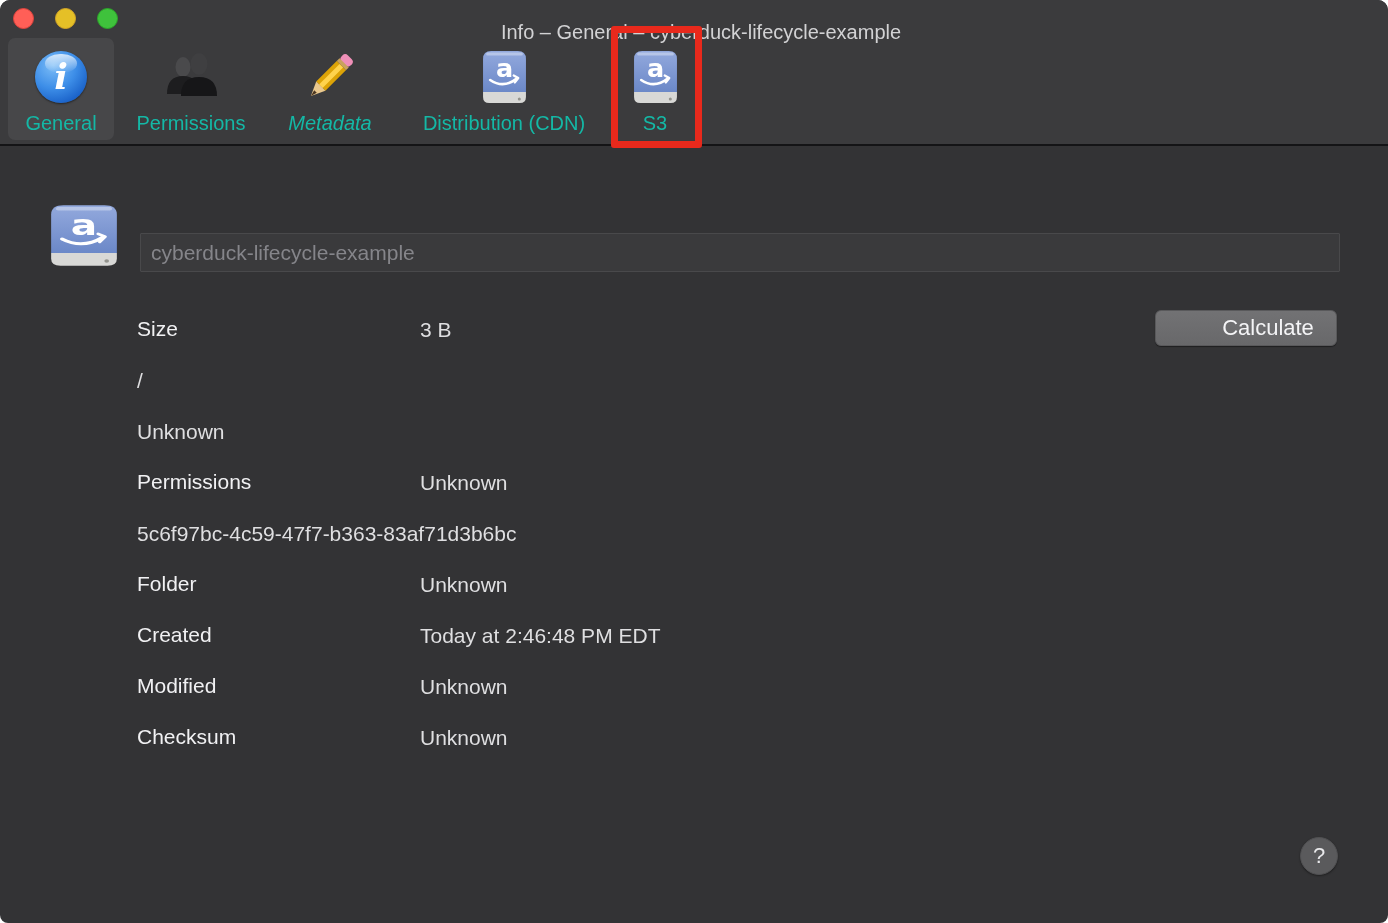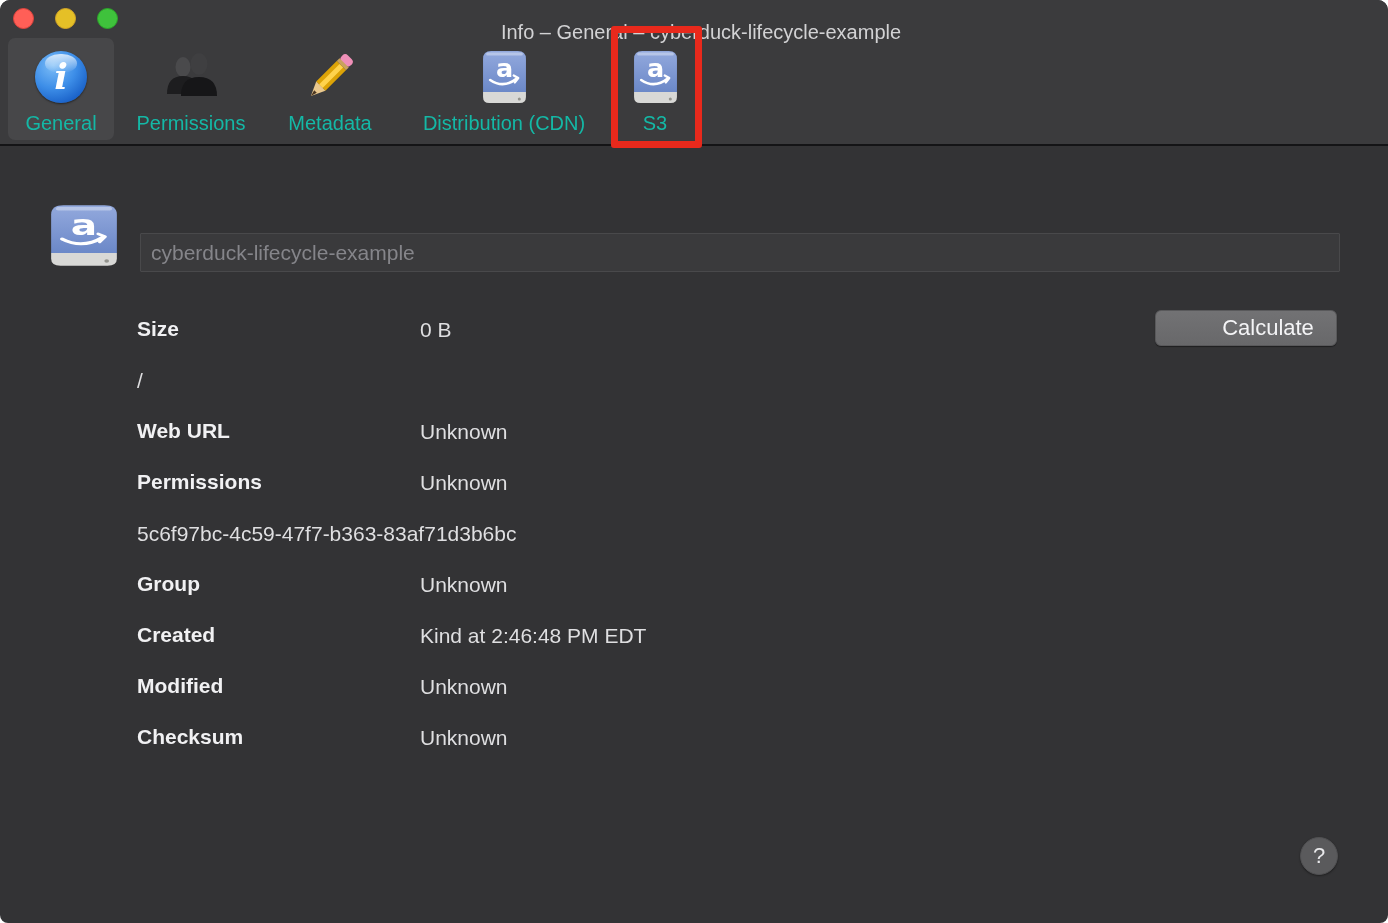--- a/index.html
+++ b/index.html
@@ -42,21 +42,21 @@
   .tab{
     position:absolute;top:2px;height:102px;
     display:flex;flex-direction:column;align-items:center;justify-content:flex-end;
     padding-bottom:4px;border-radius:7px;cursor:default;
   }
   .tab.selected{background:var(--selected-tab-bg);}
   .tab-icon{height:66px;display:flex;align-items:center;justify-content:center;}
   .tab-label{font-size:20px;color:#14b8a6;line-height:26px;white-space:nowrap;}
   .tab-general{left:8px;width:106px;}
   .tab-permissions{left:118px;width:146px;}
-  .tab-metadata{left:272px;width:116px;}
+  .tab-metadata{left:272px;width:116px;font-style:italic;}
   .tab-distribution{left:396px;width:216px;}
   .tab-s3{left:620px;width:70px;}
   
   .icon-info{
     position:relative;width:52px;height:52px;border-radius:50%;
     background:radial-gradient(circle at 35% 28%, #7cbdf7 0%, #3d8ee8 45%, #1a62c9 78%, #0f4fae 100%);
     display:flex;align-items:center;justify-content:center;
     box-shadow:0 1px 2px rgba(0,0,0,.5);
   }
   .icon-info::before{
@@ -78,21 +78,21 @@
   .content{position:absolute;left:0;top:146px;width:100%;height:777px;}
   .file-icon-large{position:absolute;left:48px;top:57px;}
   .name-field{
     position:absolute;left:140px;top:87px;width:1200px;height:39px;
     background:#3a3a3c;border:1px solid #49494b;border-radius:1px;
     color:#85858a;font-size:21px;font-family:"Liberation Sans",sans-serif;
     padding:4px 10px;outline:none;
   }
   .info-table{position:absolute;left:137px;top:169px;width:1000px;}
   .info-row{display:flex;height:51px;align-items:flex-start;}
-  .row-label{width:283px;font-size:21px;font-weight:bold;color:var(--label-color);line-height:28px;}
+  .row-label{width:283px;font-size:21px;font-weight:normal;color:var(--label-color);line-height:28px;}
   .row-value{font-size:21px;color:var(--value-color);line-height:29px;white-space:nowrap;}
   .calculate-btn{
     position:absolute;left:1155px;top:164px;width:182px;height:36px;
     background:linear-gradient(#727274,#68686a);
     border:1px solid #59595b;border-radius:6px;
     color:#f4f4f6;font-size:22px;font-family:"Liberation Sans",sans-serif;
     box-shadow:0 1px 1px rgba(0,0,0,.4);
     padding-left:44px;
   }
   .help-btn{
@@ -222,50 +222,49 @@
         <path d="M9 31 Q22 40 35 29.5" stroke="#ffffff" stroke-width="2.6" fill="none" stroke-linecap="round"></path>
         <path d="M32 26.5 L36.5 29 L33 33.5" stroke="#ffffff" stroke-width="2.2" fill="none" stroke-linecap="round" stroke-linejoin="round"></path>
       </svg>
     </span>
 
     <input class="name-field" type="text" value="cyberduck-lifecycle-example" style="">
 
     <div class="info-table">
       <div class="info-row">
         <span class="row-label">Size</span>
-        <span class="row-value">0 B</span>
+        <span class="row-value">3 B</span>
       </div>
 
       <div class="info-row">
         <span class="row-value">/</span>
       </div>
 
       <div class="info-row">
-        <span class="row-label">Web URL</span>
         <span class="row-value">Unknown</span>
       </div>
 
 
       <div class="info-row">
         <span class="row-label">Permissions</span>
         <span class="row-value">Unknown</span>
       </div>
 
       <div class="info-row">
         <span class="row-value">5c6f97bc-4c59-47f7-b363-83af71d3b6bc</span>
       </div>
 
       <div class="info-row">
-        <span class="row-label">Group</span>
+        <span class="row-label">Folder</span>
         <span class="row-value">Unknown</span>
       </div>
 
       <div class="info-row">
         <span class="row-label">Created</span>
-        <span class="row-value">Kind at 2:46:48 PM EDT</span>
+        <span class="row-value">Today at 2:46:48 PM EDT</span>
       </div>
 
       <div class="info-row">
         <span class="row-label">Modified</span>
         <span class="row-value">Unknown</span>
       </div>
 
       <div class="info-row">
         <span class="row-label">Checksum</span>
         <span class="row-value">Unknown</span>

